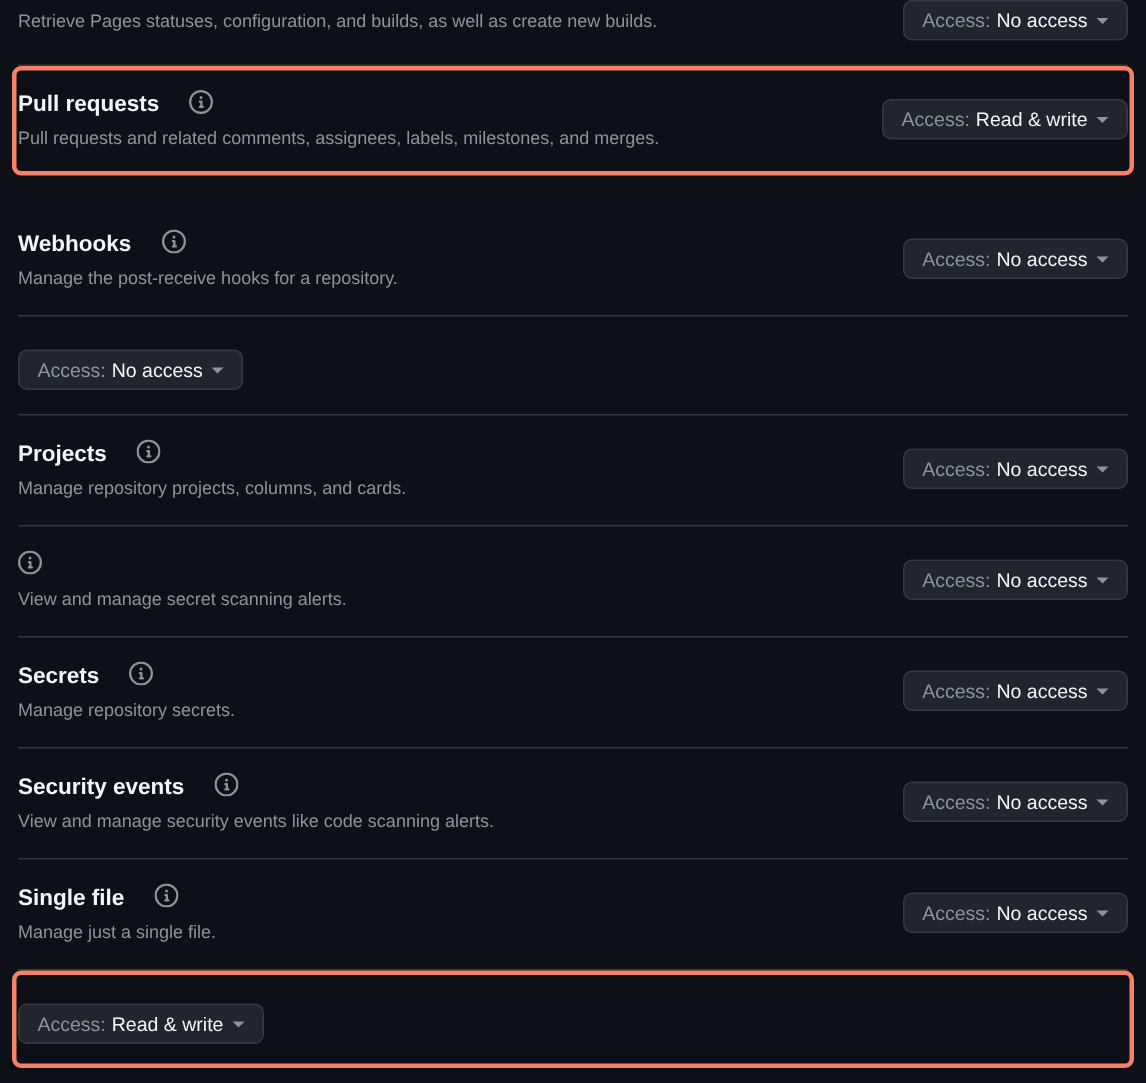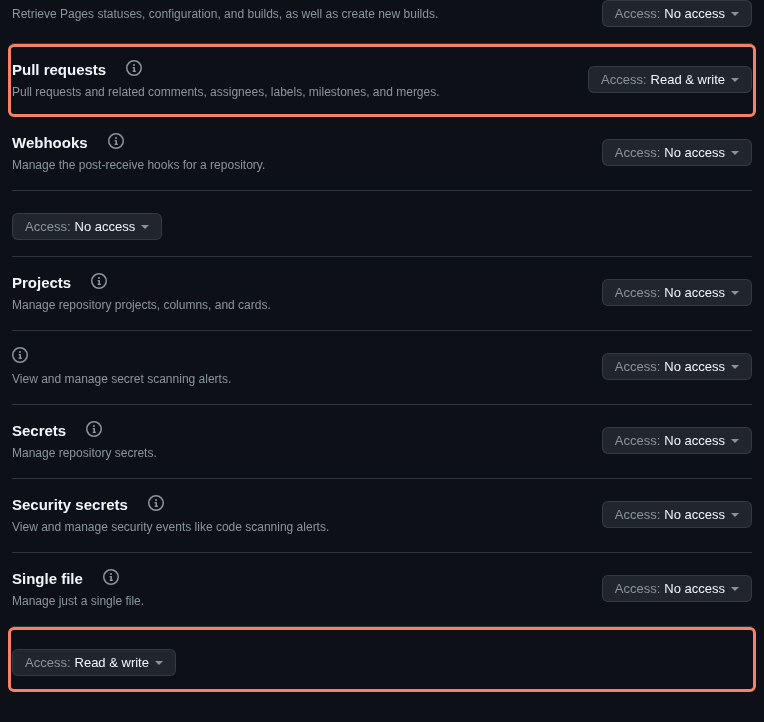--- a/index.html
+++ b/index.html
@@ -32,20 +32,21 @@
       outline-offset: -3px;
       border-radius: 6px;
       padding-left: 4px;
       padding-right: 4px;
       margin-left: -4px;
       margin-right: -4px;
       border-bottom: none;
     }
     .permission-row.highlighted + .permission-row {
       border-top: none;
+      margin-top: 20px;
     }
     .permission-info {
       flex: 1;
     }
     .permission-title-row {
       display: flex;
       align-items: center;
       gap: 20px;
       margin-bottom: 4px;
     }
@@ -213,21 +214,21 @@
         </div>
         <button class="access-button">
           <span class="access-label">Access:</span> 
           <span class="access-value">No access</span>
           <span class="caret"></span>
         </button>
       </div>
       <div class="permission-row">
         <div class="permission-info">
           <div class="permission-title-row">
-            <span class="permission-title">Security secrets</span>
+            <span class="permission-title">Security events</span>
             <span><svg class="info-icon" viewBox="0 0 16 16" version="1.1">
                 <path fill-rule="evenodd" d="M8 1.5a6.5 6.5 0 100 13 6.5 6.5 0 000-13zM0 8a8 8 0 1116 0A8 8 0 010 8zm6.5-.25A.75.75 0 017.25 7h1a.75.75 0 01.75.75v2.75h.25a.75.75 0 010 1.5h-2a.75.75 0 010-1.5h.25v-2h-.25a.75.75 0 01-.75-.75zM8 6a1 1 0 100-2 1 1 0 000 2z"></path>
               </svg></span>
           </div>
           <div class="permission-description">View and manage security events like code scanning alerts.</div>
         </div>
         <button class="access-button">
           <span class="access-label">Access:</span> 
           <span class="access-value">No access</span>
           <span class="caret"></span>

